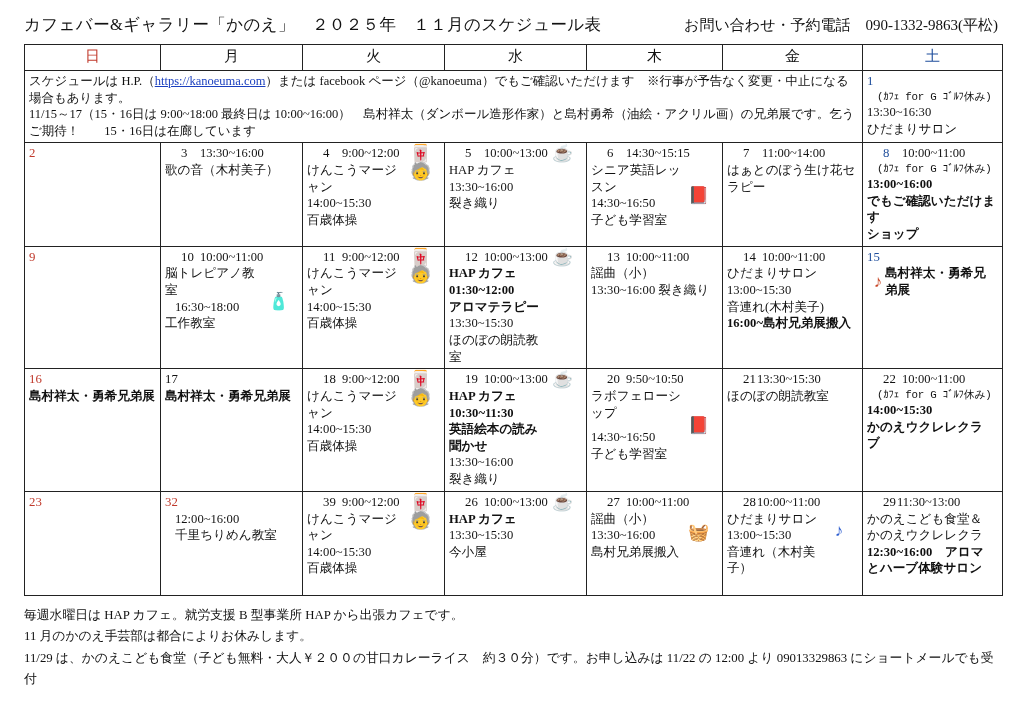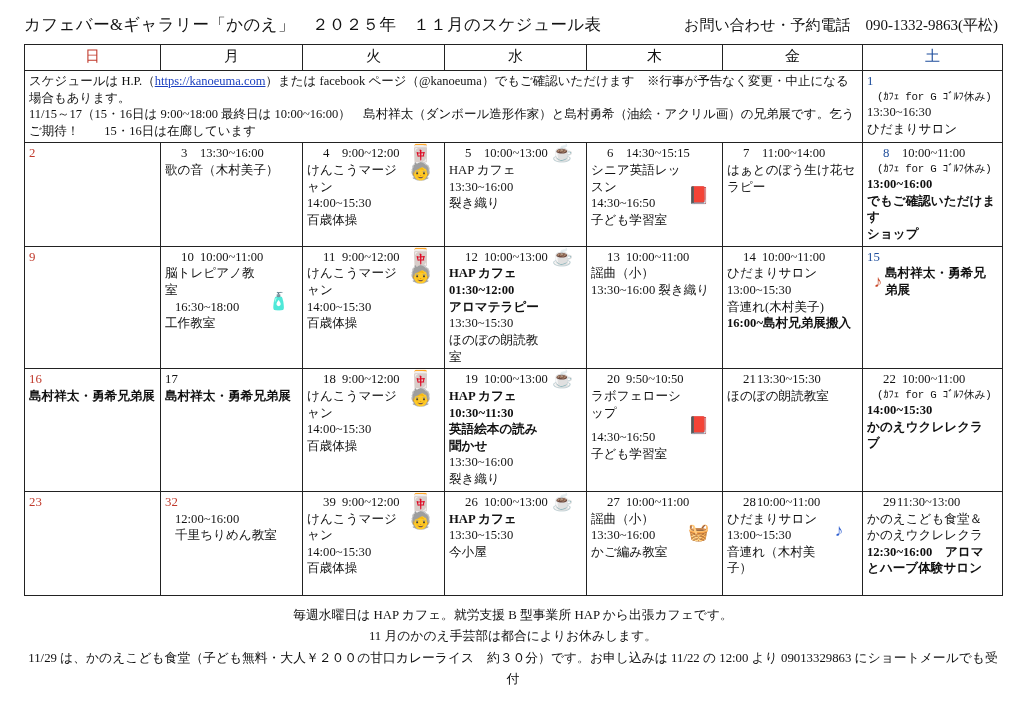--- a/index.html
+++ b/index.html
@@ -125,21 +125,21 @@
   .cellwrap.tall { min-height: 98px; }
   .txt { padding-right: 34px; }
   .txt.nopad { padding-right: 0; }
 
   
   .footer {
     margin-top: 9px;
     font-size: 12.8px;
     line-height: 1.62;
   }
-  .footer p { margin: 0 0 1px 0; text-align: center; }
+  .footer p { margin: 0 0 1px 0; }
 </style>
 </head>
 <body>
 
 <div class="page">
 
   <div class="header">
     <div class="header-title">カフェバー&amp;ギャラリー「かのえ」　２０２５年　１１月のスケジュール表</div>
     <div class="header-contact">お問い合わせ・予約電話　090-1332-9863(平松)</div>
   </div>
@@ -465,21 +465,21 @@
         </td>
         <td>
           <div class="cellwrap tall">
             <div class="icons" style="top:30px">
               <span>🧺</span>
             </div>
             <div class="txt">
               <span class="cellhead"><span class="daynum">27</span><span class="time">10:00~11:00</span></span>
               <span class="ev">謡曲（小）</span>
               <span class="ev">13:30~16:00</span>
-              <span class="ev">かご編み教室</span>
+              <span class="ev">島村兄弟展搬入</span>
             </div>
           </div>
         </td>
         <td>
           <div class="cellwrap tall">
             <div class="icons" style="top:28px">
               <span class="note-ic">♪</span>
             </div>
             <div class="txt">
               <span class="cellhead"><span class="daynum">28</span><span class="time" style="margin-left:1px">10:00~11:00</span></span>

